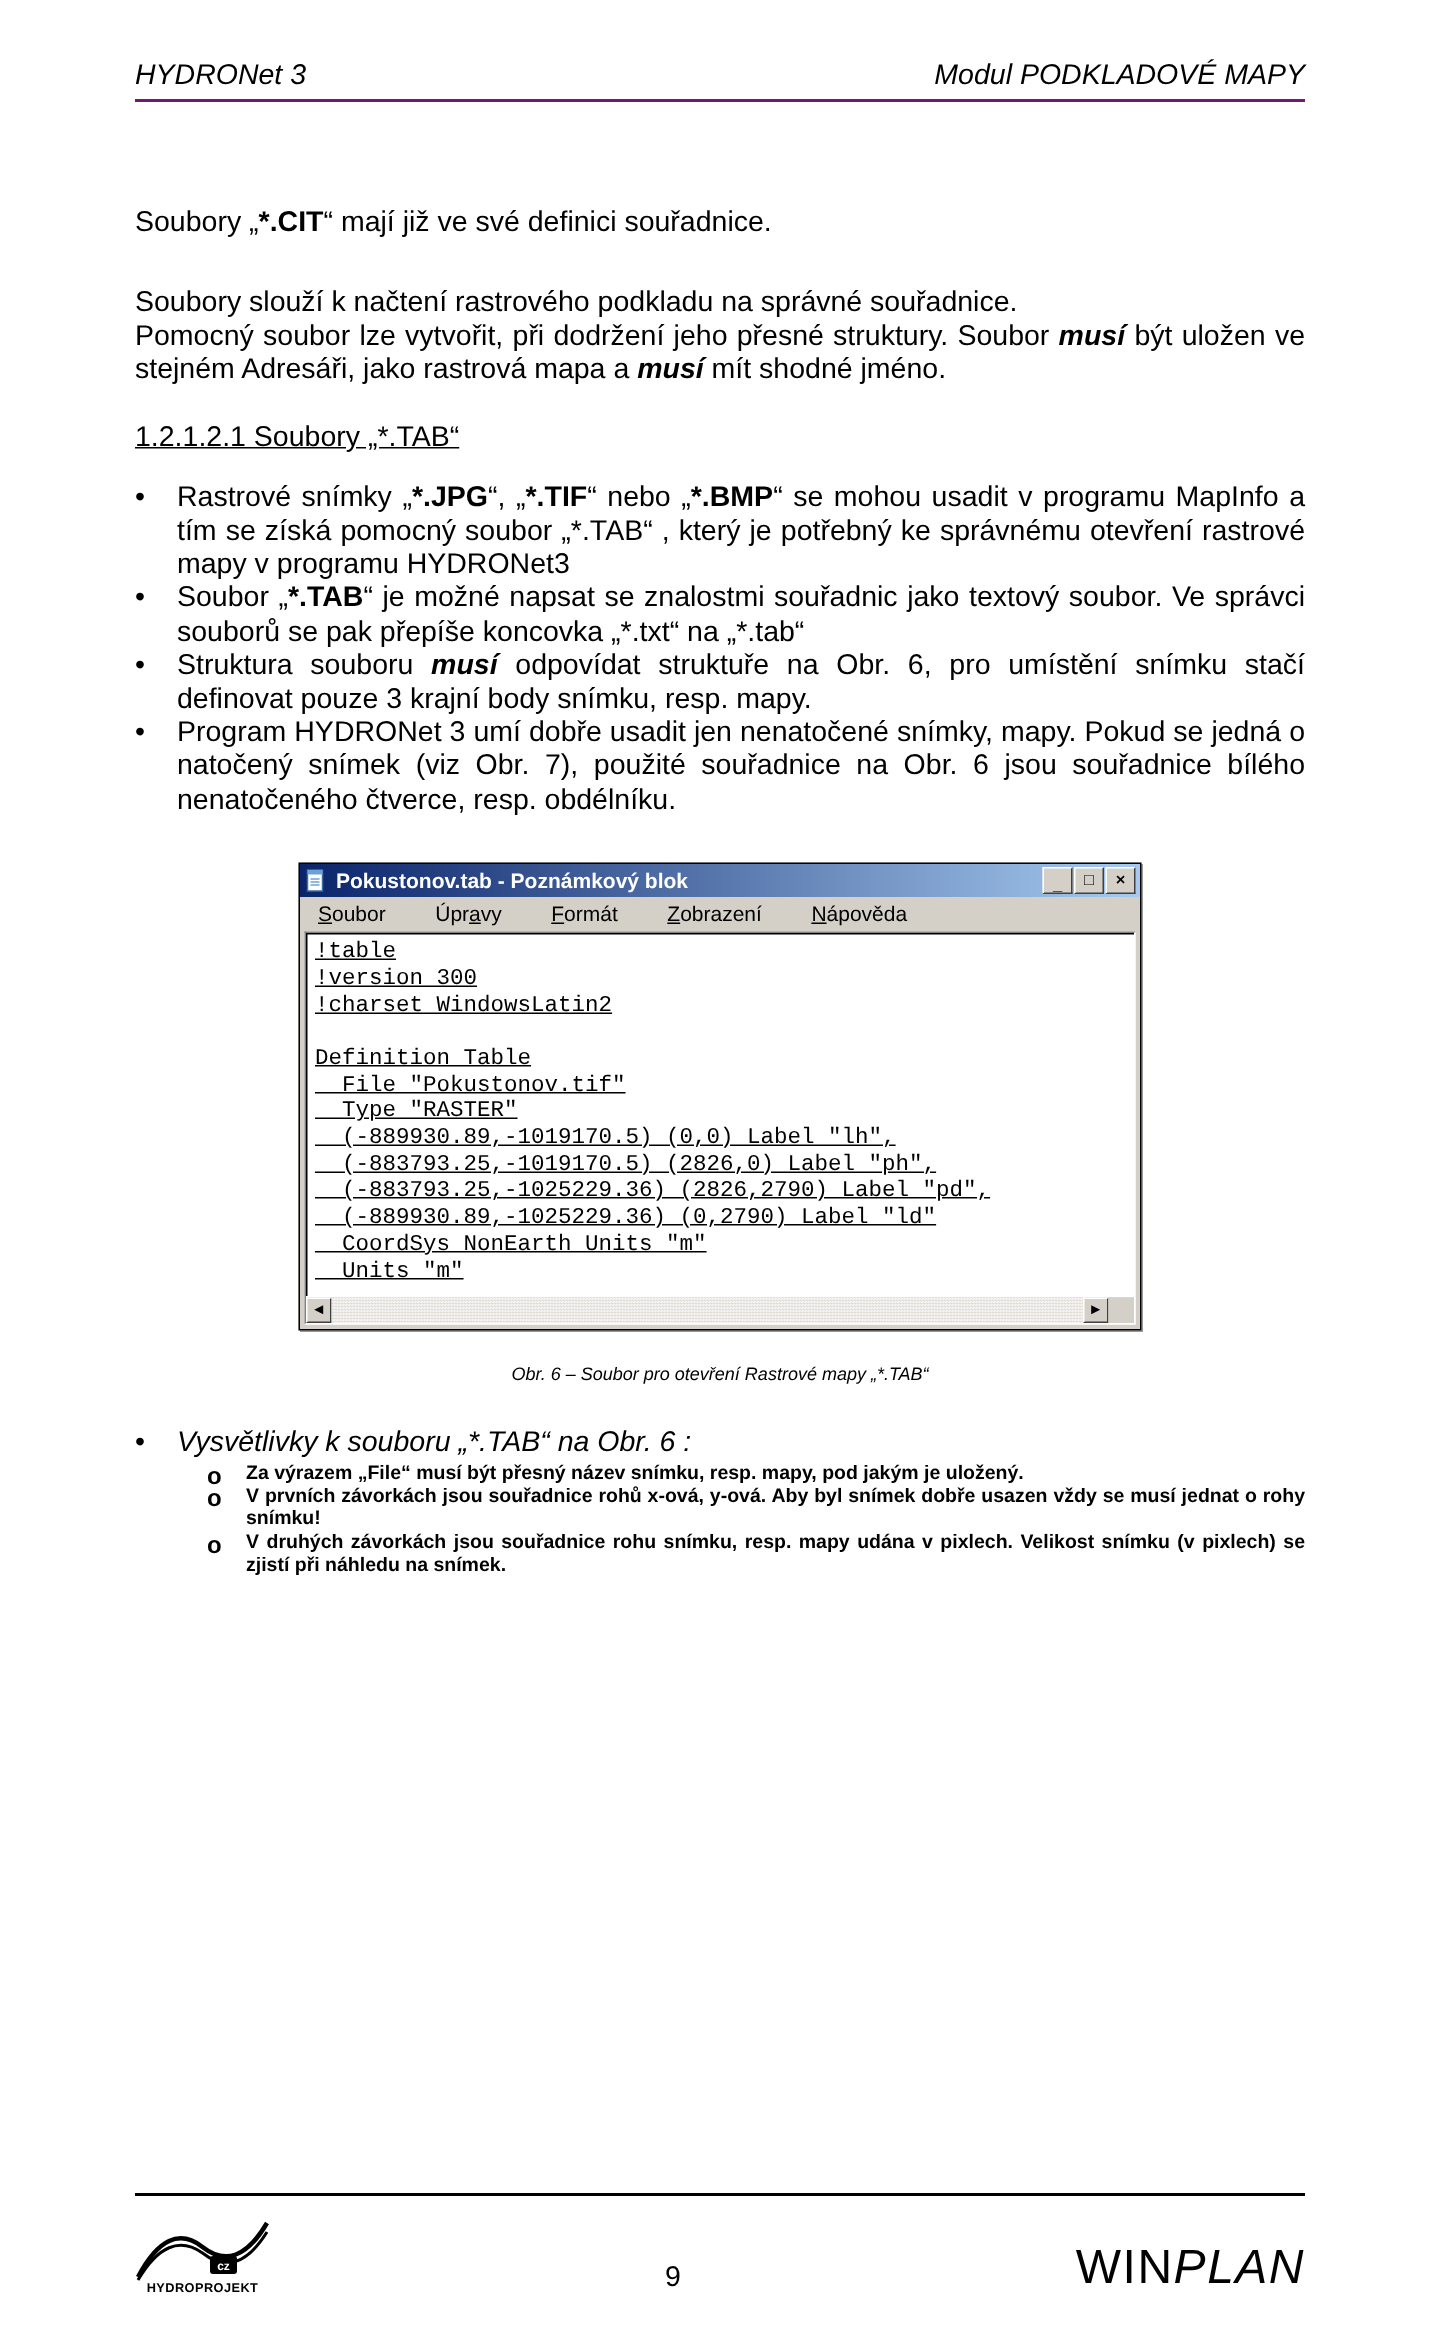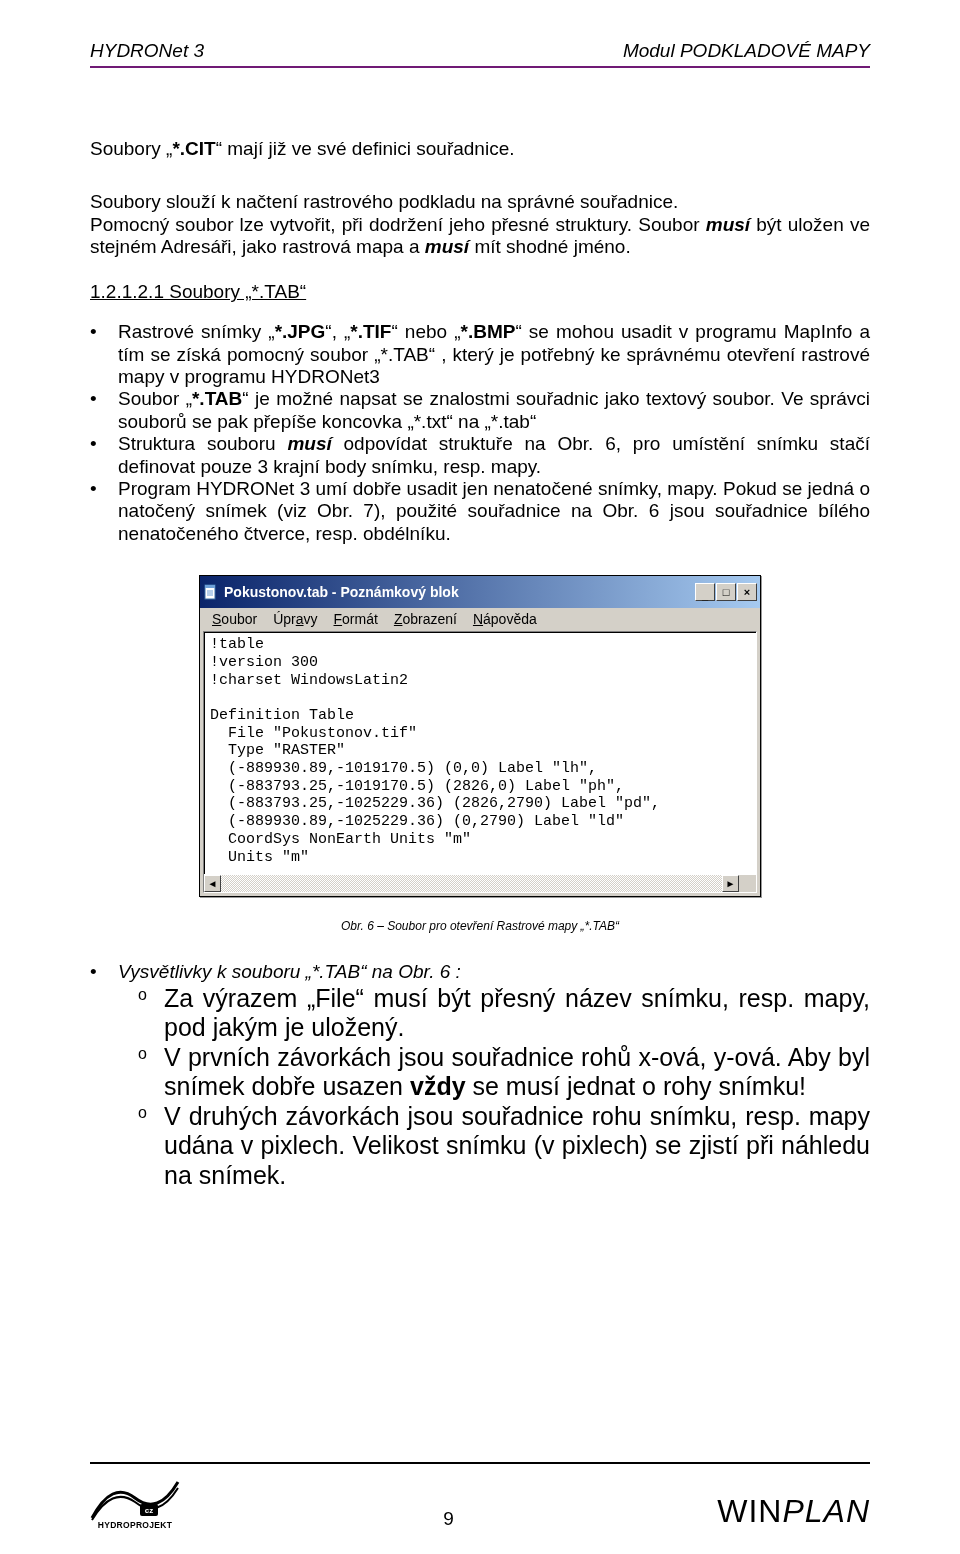--- a/index.html
+++ b/index.html
@@ -61,24 +61,25 @@
     left: -28px;
     font-size: 19px;
   }
   ul.sub {
     list-style: none;
     padding-left: 46px;
     margin: 0;
   }
   ul.sub > li {
     position: relative;
-    font-size: 25px;
+    font-size: 13px;
     line-height: 1.18;
     text-align: justify;
     margin-bottom: 0;
+    font-weight: bold;
   }
   ul.sub > li::before {
     content: "o";
     position: absolute;
     left: -26px;
     font-size: 16px;
     top: 2px;
   }
   .caption {
     text-align: center;
@@ -96,21 +97,21 @@
     font-size: 15px;
     box-shadow: 1px 1px 0 rgba(0,0,0,0.4);
   }
   .np-titlebar {
     display: flex;
     align-items: center;
     justify-content: space-between;
     background: linear-gradient(to right, #0a246a, #a6caf0);
     color: #fff;
     padding: 2px 3px;
-    height: 32px;
+    height: 22px;
     box-sizing: border-box;
   }
   .np-title-left {
     display: flex;
     align-items: center;
     gap: 5px;
     font-weight: bold;
     font-size: 14px;
   }
   .np-icon {
@@ -135,21 +136,21 @@
     font-family: Arial;
     font-weight: bold;
     color: #000;
     display: flex;
     align-items: center;
     justify-content: center;
     line-height: 1;
   }
   .np-menubar {
     display: flex;
-    gap: 0;
+    gap: 17px;
     padding: 1px 4px;
     font-size: 14px;
   }
   .np-menuitem {
     padding: 2px 8px;
   }
   .np-menuitem u { text-decoration: underline; }
   .np-textarea-wrap {
     margin: 1px 3px 3px 3px;
     background: #d4d0c8;
@@ -166,20 +167,21 @@
     flex-direction: column;
   }
   .np-content {
     flex: 1;
     padding: 4px 6px;
     font-family: "Courier New", monospace;
     font-size: 15px;
     line-height: 1.18;
     white-space: pre;
     overflow: hidden;
+    text-decoration: underline;
   }
   .np-scroll-h {
     height: 17px;
     background: #d4d0c8;
     display: flex;
     border-top: 1px solid #fff;
   }
   .np-scroll-btn {
     width: 17px;
     height: 17px;

